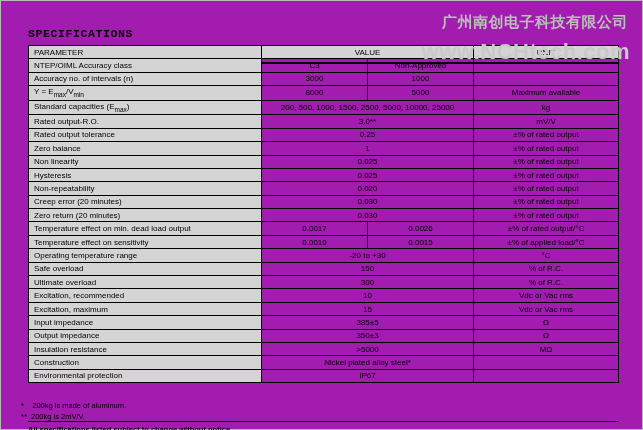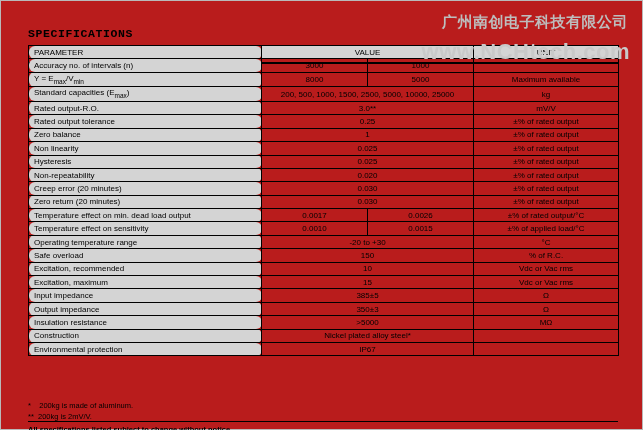--- a/index.html
+++ b/index.html
@@ -15,21 +15,21 @@
     position: relative;
     overflow: hidden;
   }
   .page {
     position: absolute;
     left: 0; top: 0;
     width: 643px;
     height: 430px;
     border: 1px solid #b9b9b9;
     box-sizing: border-box;
-    background: #b91c1c;
+    background: #a21caf;
   }
   
   .watermark {
     position: absolute;
     color: #c8c8c8;
     font-weight: bold;
     white-space: nowrap;
     pointer-events: none;
     z-index: 5;
   }
@@ -79,36 +79,35 @@
     line-height: 11px;
     font-weight: normal;
     text-align: center;
     vertical-align: middle;
     overflow: hidden;
     white-space: nowrap;
   }
   table.spec td.param {
     text-align: left;
     padding-left: 5px;
-    border-radius: 6px;
   }
   .row-head td {
     font-weight: bold;
   }
   .shaded {
     background: #d4d4d4;
   }
   .sub {
     font-size: 6.5px;
     vertical-align: sub;
   }
 
   .footnotes {
     position: absolute;
-    left: 27px;
+    left: 20px;
     top: 399px;
     width: 590px;
     font-size: 7.5px;
     line-height: 11px;
   }
   .footnotes .fn {
     white-space: pre;
   }
   .disclaimer {
     position: absolute;
@@ -144,20 +143,26 @@
       <col style="width:106px">
       <col style="width:145px">
     </colgroup>
     <tbody>
       <tr class="row-head shaded">
         <td class="param">PARAMETER</td>
         <td colspan="2">VALUE</td>
         <td>UNIT</td>
       </tr>
 
+      <tr>
+        <td class="param shaded">NTEP/OIML Accuracy class</td>
+        <td>C3</td>
+        <td>Non-Approved</td>
+        <td></td>
+      </tr>
 
       <tr>
         <td class="param shaded">Accuracy no. of intervals (n)</td>
         <td>3000</td>
         <td>1000</td>
         <td></td>
       </tr>
 
       <tr>
         <td class="param shaded">Y = E<span class="sub">max</span>/V<span class="sub">min</span></td>
@@ -240,20 +245,25 @@
         <td colspan="2">-20 to +30</td>
         <td>°C</td>
       </tr>
 
       <tr>
         <td class="param shaded">Safe overload</td>
         <td colspan="2">150</td>
         <td>% of R.C.</td>
       </tr>
 
+      <tr>
+        <td class="param shaded">Ultimate overload</td>
+        <td colspan="2">300</td>
+        <td>% of R.C.</td>
+      </tr>
 
       <tr>
         <td class="param shaded">Excitation, recommended</td>
         <td colspan="2">10</td>
         <td>Vdc or Vac rms</td>
       </tr>
 
       <tr>
         <td class="param shaded">Excitation, maximum</td>
         <td colspan="2">15</td>

